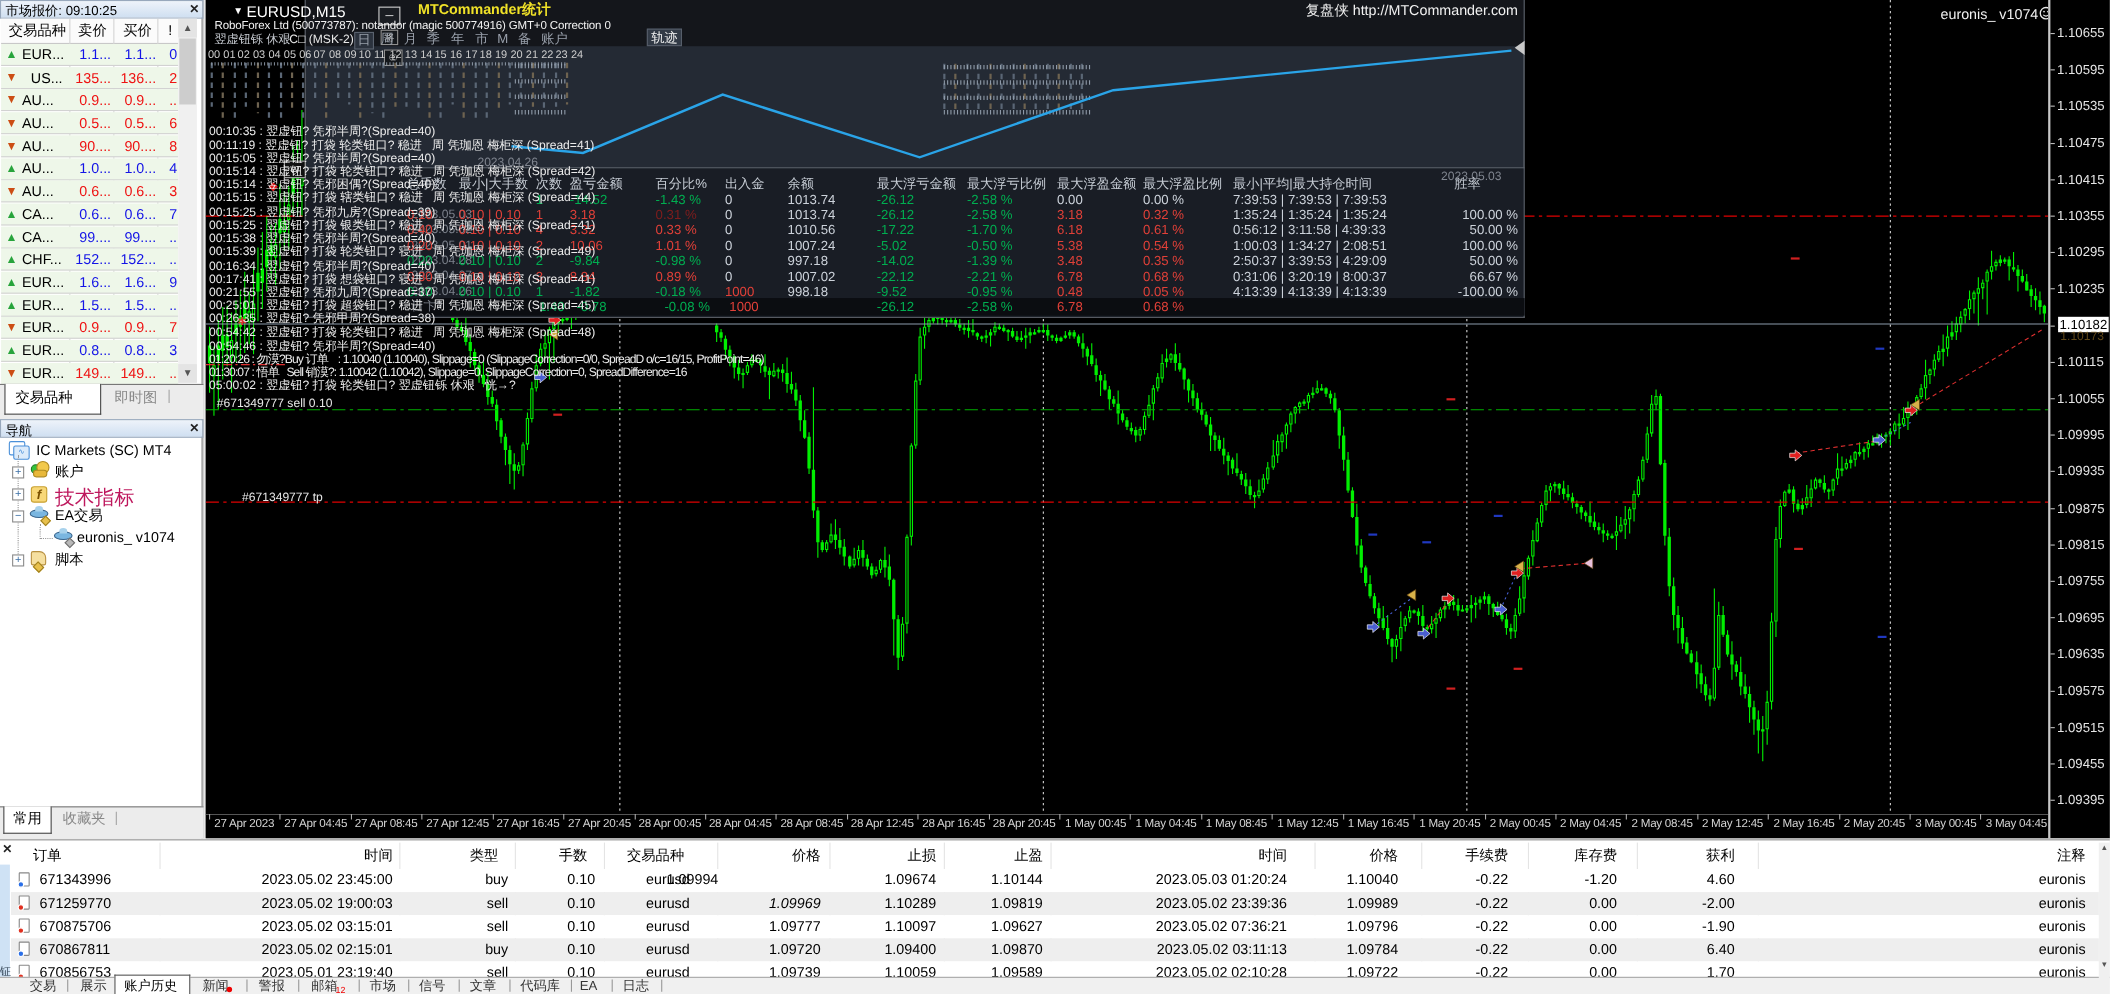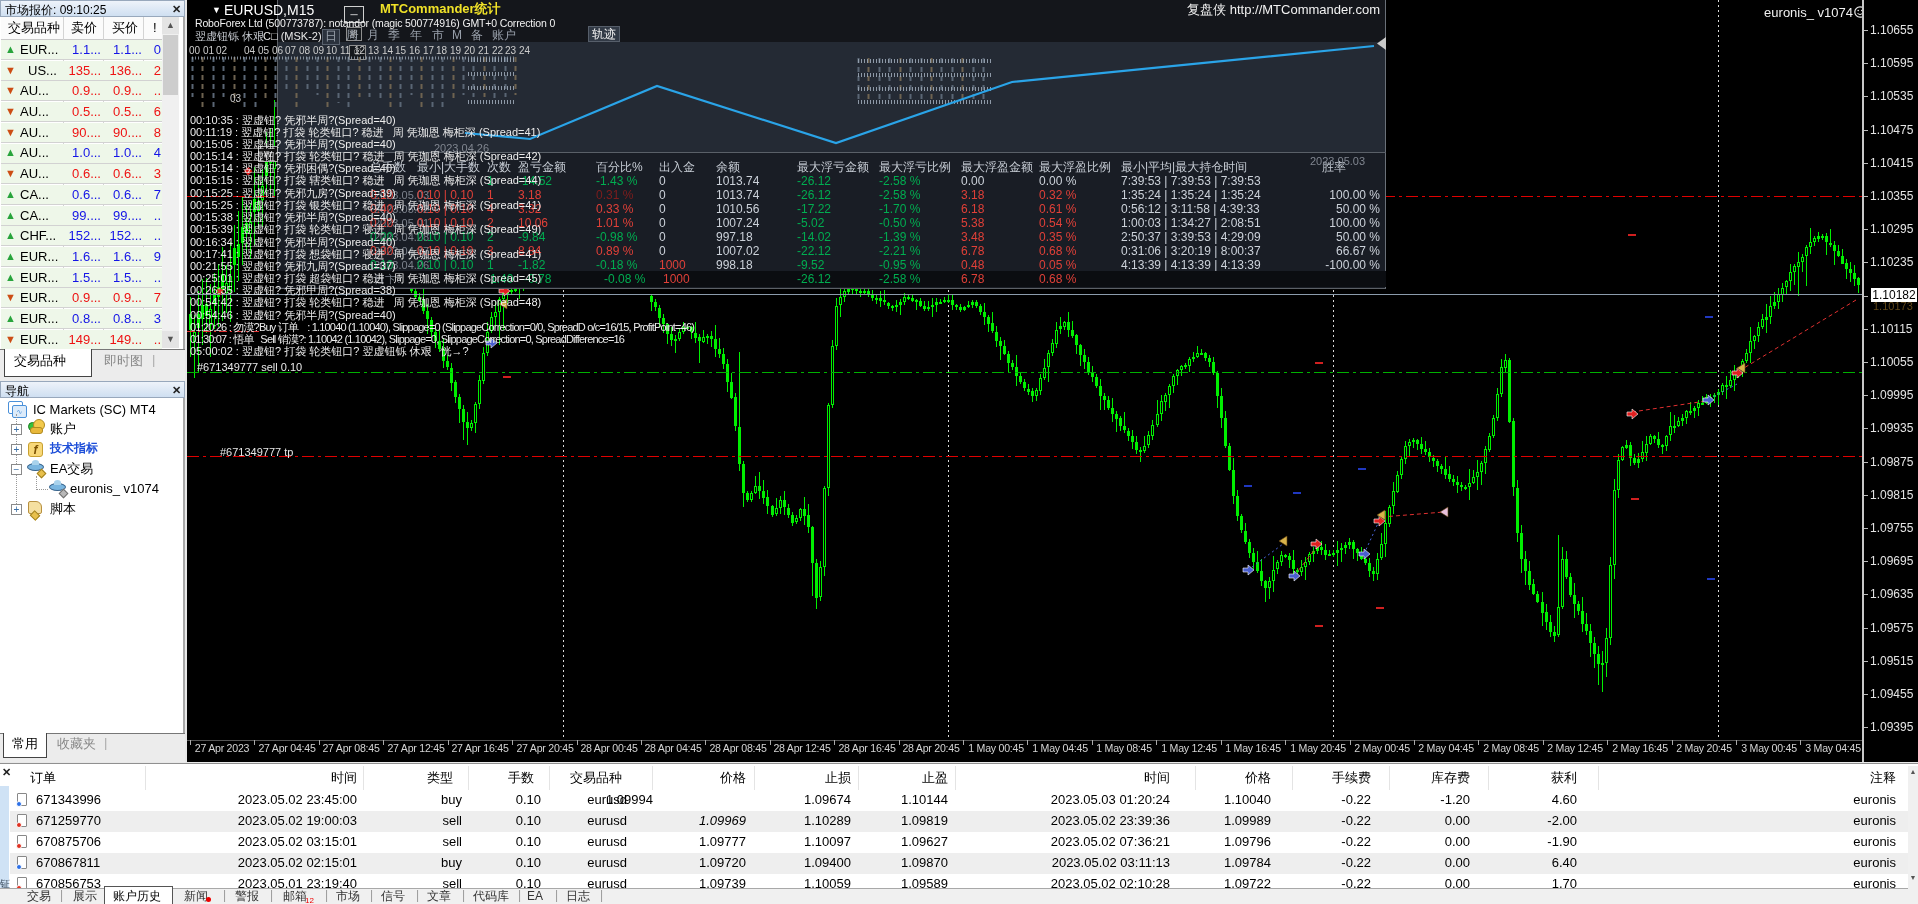--- a/index.html
+++ b/index.html
@@ -325,21 +325,21 @@
 <div class="t" style="left:388px;top:29px;color:#99a0ab;font-size:12px;">季</div>
 <div class="t" style="left:410px;top:29px;color:#99a0ab;font-size:12px;">年</div>
 <div class="t" style="left:432px;top:29px;color:#99a0ab;font-size:12px;">市</div>
 <div class="t" style="left:452px;top:29px;color:#99a0ab;font-size:12px;">M</div>
 <div class="t" style="left:471px;top:29px;color:#99a0ab;font-size:12px;">备</div>
 <div class="t" style="left:492px;top:29px;color:#99a0ab;font-size:12px;">账户</div>
 <div style="position:absolute;left:588px;top:26px;width:32px;height:16px;background:#323a46;border:1px solid #565e6a;color:#f0f0f0;font-size:12px;text-align:center;line-height:15px">轨迹</div>
 <div class="t" style="left:189px;top:45px;color:#cdcdcd;font-size:10px;">00</div>
 <div class="t" style="left:203px;top:45px;color:#cdcdcd;font-size:10px;">01</div>
 <div class="t" style="left:216px;top:45px;color:#cdcdcd;font-size:10px;">02</div>
-<div class="t" style="left:230px;top:45px;color:#cdcdcd;font-size:10px;margin-top:48px;">03</div>
+<div class="t" style="left:230px;top:45px;color:#cdcdcd;font-size:10px;">03</div>
 <div class="t" style="left:244px;top:45px;color:#cdcdcd;font-size:10px;">04</div>
 <div class="t" style="left:258px;top:45px;color:#cdcdcd;font-size:10px;">05</div>
 <div class="t" style="left:272px;top:45px;color:#cdcdcd;font-size:10px;">06</div>
 <div class="t" style="left:285px;top:45px;color:#cdcdcd;font-size:10px;">07</div>
 <div class="t" style="left:299px;top:45px;color:#cdcdcd;font-size:10px;">08</div>
 <div class="t" style="left:313px;top:45px;color:#cdcdcd;font-size:10px;">09</div>
 <div class="t" style="left:326px;top:45px;color:#cdcdcd;font-size:10px;">10</div>
 <div class="t" style="left:340px;top:45px;color:#cdcdcd;font-size:10px;">11</div>
 <div class="t" style="left:354px;top:45px;color:#cdcdcd;font-size:10px;">12</div>
 <div class="t" style="left:368px;top:45px;color:#cdcdcd;font-size:10px;">13</div>
@@ -549,21 +549,21 @@
 <div style="position:absolute;left:12px;top:405px;width:15px;height:13px;border:1.5px solid #4a90d9;border-radius:2px;background:#dcebfa;font-size:7px;color:#4a90d9;text-align:center;line-height:11px">∿</div>
 <div class="t" style="left:33px;top:403px;font-size:13px;color:#000;">IC Markets (SC) MT4</div>
 <div style="position:absolute;left:16px;top:414px;width:1px;height:96px;border-left:1px dotted #999"></div>
 <div class="nbox" style="top:424px;">+</div>
 <div style="position:absolute;left:28px;top:422px;width:9px;height:9px;border-radius:50%;background:#35c23c;border:1px solid #1c7a22"></div>
 <div style="position:absolute;left:33px;top:419px;width:12px;height:12px;border-radius:50%;background:#f2c94c;border:1px solid #b08a20"></div>
 <div style="position:absolute;left:30px;top:427px;width:13px;height:7px;border-radius:3px;background:#e8b83a;border:1px solid #b08a20"></div>
 <div class="t" style="left:50px;top:422px;font-size:13px;color:#000;">账户</div>
 <div class="nbox" style="top:444px;">+</div>
 <div style="position:absolute;left:28px;top:442px;width:15px;height:15px;background:#f8d878;border:1px solid #c8a030;border-radius:3px;color:#7a5000;font-style:italic;font-weight:bold;font-size:12px;text-align:center;line-height:14px">f</div>
-<div class="t" style="left:50px;top:442px;font-size:12px;color:#1d4ed8;font-weight:bold;">技术指标</div>
+<div class="t" style="left:50px;top:442px;font-size:18px;color:#be185d;">技术指标</div>
 <div class="nbox" style="top:464px;">−</div>
 <div style="position:absolute;left:27px;top:463px;width:17px;height:8px;border-radius:50%;background:#7ab6e0;border:1px solid #39648c"></div>
 <div style="position:absolute;left:32px;top:460px;width:7px;height:5px;border-radius:50% 50% 0 0;background:#a8d2ec"></div>
 <div style="position:absolute;left:38px;top:470px;width:7px;height:7px;background:#e8c04c;border:1px solid #a08020;transform:rotate(45deg)"></div>
 <div class="t" style="left:50px;top:462px;font-size:13px;color:#000;">EA交易</div>
 <div style="position:absolute;left:36px;top:476px;width:1px;height:14px;border-left:1px dotted #999"></div>
 <div style="position:absolute;left:36px;top:489px;width:12px;height:1px;border-top:1px dotted #999"></div>
 <div style="position:absolute;left:49px;top:483px;width:17px;height:8px;border-radius:50%;background:#7ab6e0;border:1px solid #39648c"></div>
 <div style="position:absolute;left:54px;top:480px;width:7px;height:5px;border-radius:50% 50% 0 0;background:#a8d2ec"></div>
 <div style="position:absolute;left:60px;top:490px;width:7px;height:7px;background:#b8b8b8;border:1px solid #707070;transform:rotate(45deg)"></div>

